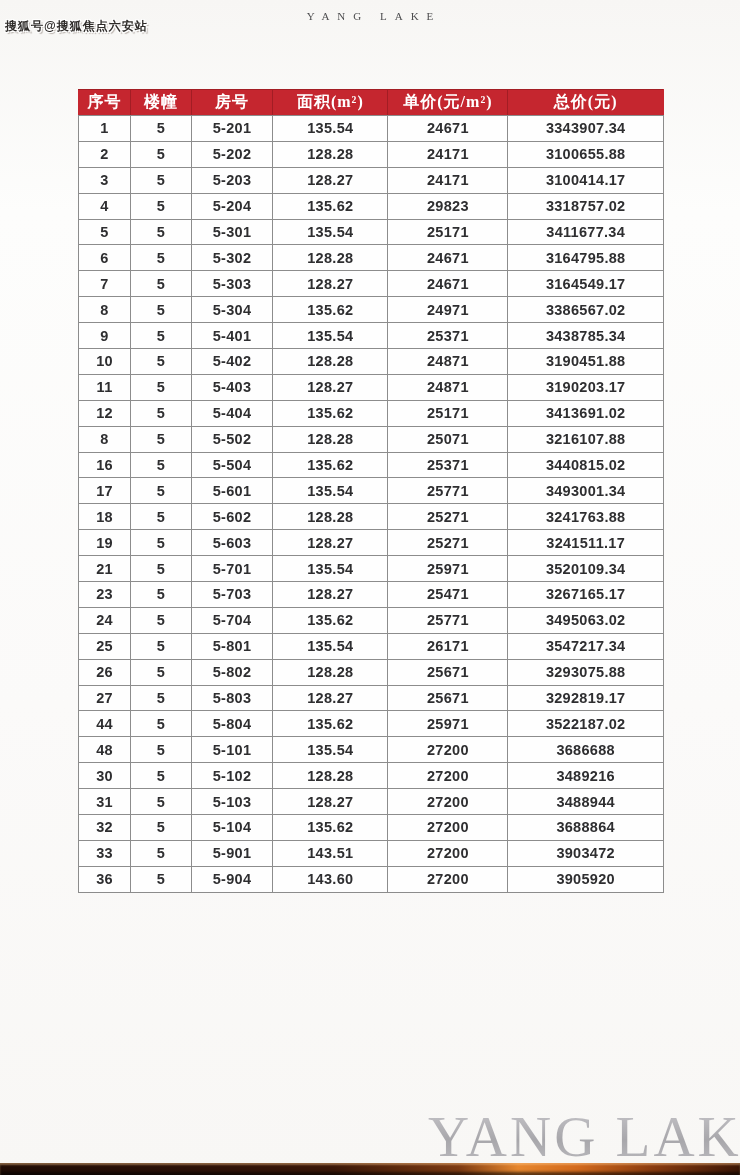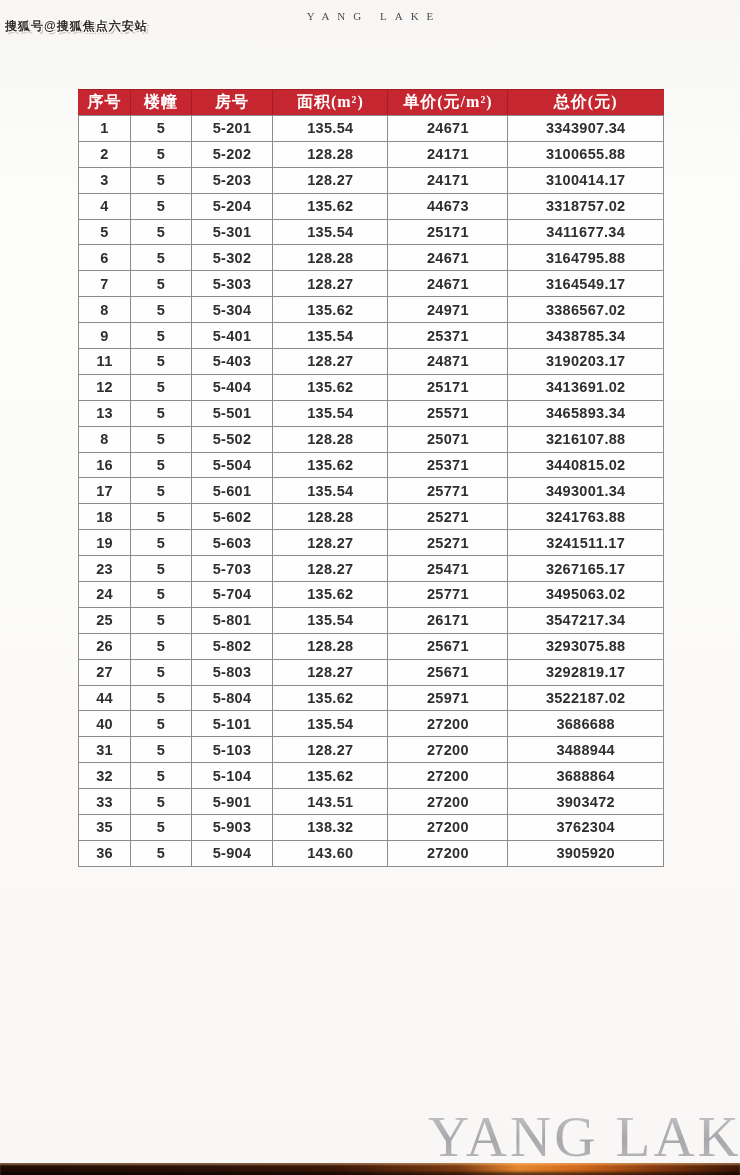--- a/index.html
+++ b/index.html
@@ -173,21 +173,21 @@
           <td>5-203</td>
           <td>128.27</td>
           <td>24171</td>
           <td>3100414.17</td>
         </tr>
         <tr>
           <td>4</td>
           <td>5</td>
           <td>5-204</td>
           <td>135.62</td>
-          <td>44673</td>
+          <td>29823</td>
           <td>3318757.02</td>
         </tr>
         <tr>
           <td>5</td>
           <td>5</td>
           <td>5-301</td>
           <td>135.54</td>
           <td>25171</td>
           <td>3411677.34</td>
         </tr>
@@ -217,44 +217,44 @@
         </tr>
         <tr>
           <td>9</td>
           <td>5</td>
           <td>5-401</td>
           <td>135.54</td>
           <td>25371</td>
           <td>3438785.34</td>
         </tr>
         <tr>
+          <td>10</td>
+          <td>5</td>
+          <td>5-402</td>
+          <td>128.28</td>
+          <td>24871</td>
+          <td>3190451.88</td>
+        </tr>
+        <tr>
           <td>11</td>
           <td>5</td>
           <td>5-403</td>
           <td>128.27</td>
           <td>24871</td>
           <td>3190203.17</td>
         </tr>
         <tr>
           <td>12</td>
           <td>5</td>
           <td>5-404</td>
           <td>135.62</td>
           <td>25171</td>
           <td>3413691.02</td>
         </tr>
         <tr>
-          <td>13</td>
-          <td>5</td>
-          <td>5-501</td>
-          <td>135.54</td>
-          <td>25571</td>
-          <td>3465893.34</td>
-        </tr>
-        <tr>
           <td>8</td>
           <td>5</td>
           <td>5-502</td>
           <td>128.28</td>
           <td>25071</td>
           <td>3216107.88</td>
         </tr>
         <tr>
           <td>16</td>
           <td>5</td>
@@ -281,20 +281,28 @@
         </tr>
         <tr>
           <td>19</td>
           <td>5</td>
           <td>5-603</td>
           <td>128.27</td>
           <td>25271</td>
           <td>3241511.17</td>
         </tr>
         <tr>
+          <td>21</td>
+          <td>5</td>
+          <td>5-701</td>
+          <td>135.54</td>
+          <td>25971</td>
+          <td>3520109.34</td>
+        </tr>
+        <tr>
           <td>23</td>
           <td>5</td>
           <td>5-703</td>
           <td>128.27</td>
           <td>25471</td>
           <td>3267165.17</td>
         </tr>
         <tr>
           <td>24</td>
           <td>5</td>
@@ -329,26 +337,34 @@
         </tr>
         <tr>
           <td>44</td>
           <td>5</td>
           <td>5-804</td>
           <td>135.62</td>
           <td>25971</td>
           <td>3522187.02</td>
         </tr>
         <tr>
-          <td>40</td>
+          <td>48</td>
           <td>5</td>
           <td>5-101</td>
           <td>135.54</td>
           <td>27200</td>
           <td>3686688</td>
+        </tr>
+        <tr>
+          <td>30</td>
+          <td>5</td>
+          <td>5-102</td>
+          <td>128.28</td>
+          <td>27200</td>
+          <td>3489216</td>
         </tr>
         <tr>
           <td>31</td>
           <td>5</td>
           <td>5-103</td>
           <td>128.27</td>
           <td>27200</td>
           <td>3488944</td>
         </tr>
         <tr>
@@ -359,28 +375,20 @@
           <td>27200</td>
           <td>3688864</td>
         </tr>
         <tr>
           <td>33</td>
           <td>5</td>
           <td>5-901</td>
           <td>143.51</td>
           <td>27200</td>
           <td>3903472</td>
-        </tr>
-        <tr>
-          <td>35</td>
-          <td>5</td>
-          <td>5-903</td>
-          <td>138.32</td>
-          <td>27200</td>
-          <td>3762304</td>
         </tr>
         <tr>
           <td>36</td>
           <td>5</td>
           <td>5-904</td>
           <td>143.60</td>
           <td>27200</td>
           <td>3905920</td>
         </tr>
       </tbody>

